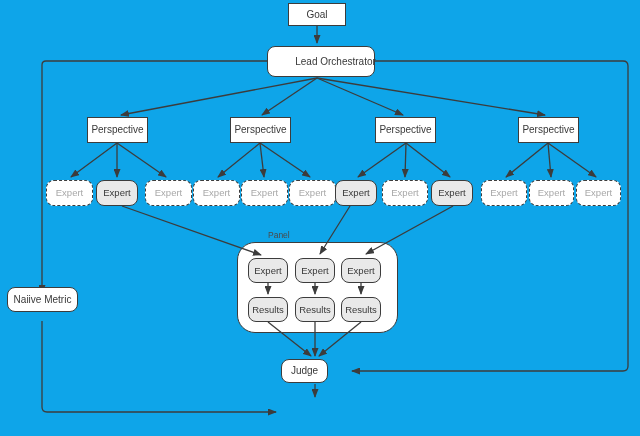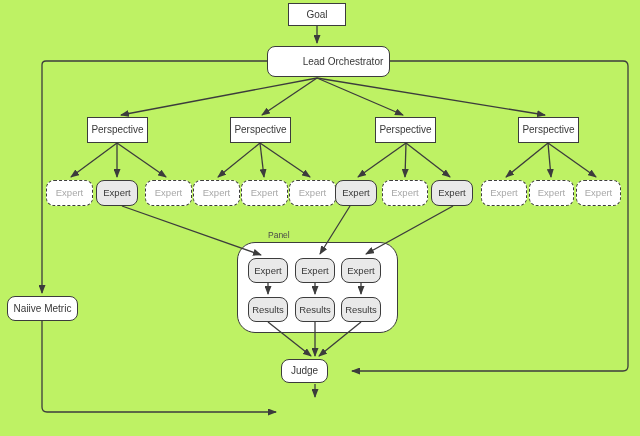--- a/index.html
+++ b/index.html
@@ -1,17 +1,17 @@
 <!DOCTYPE html>
 <html><head>
 <meta charset="utf-8">
 <style>
   html,body{margin:0;padding:0;background:#ffffff;}
   .canvas{
-    position:relative;width:640px;height:436px;background:#bef264;overflow:hidden;
+    position:relative;width:640px;height:436px;background:#0ea5e9;overflow:hidden;
     font-family:"Liberation Sans", sans-serif;
   }
   svg.edges{position:absolute;left:0;top:0;z-index:2;pointer-events:none;}
   .node{
     position:absolute;z-index:3;display:flex;align-items:center;justify-content:center;
     box-sizing:border-box;background:#ffffff;border:1.5px solid #3c3c3c;
     color:#383838;font-size:10px;line-height:1;white-space:nowrap;
     border-radius:8px;
   }
   .sharp{border-radius:0;}
@@ -21,41 +21,41 @@
   .filled{background:#e9e9e9;}
   .panel-box{
     position:absolute;z-index:1;box-sizing:border-box;background:#ffffff;
     border:1.5px solid #3c3c3c;border-radius:18px;
   }
   .panel-label{
     position:absolute;z-index:3;font-size:8.5px;color:#4a4a4a;line-height:1;
   }
   
   #n-goal{left:288px;top:3px;width:58px;height:23px;}
-  #n-lo{left:267px;top:46px;width:123px;height:31px;padding-left:29px;}
+  #n-lo{left:267px;top:46px;width:108px;height:31px;padding-left:29px;}
   #n-p1{left:87px;top:117px;width:61px;height:26px;}
   #n-p2{left:230px;top:117px;width:61px;height:26px;}
   #n-p3{left:375px;top:117px;width:61px;height:26px;}
   #n-p4{left:518px;top:117px;width:61px;height:26px;}
   .expert{top:180px;height:26px;}
   #n-e1{left:46px;width:47px;}  #n-e2{left:96px;width:42px;}
   #n-e3{left:145px;width:47px;} #n-e4{left:193px;width:47px;}
   #n-e5{left:241px;width:47px;} #n-e6{left:289px;width:47px;}
   #n-e7{left:335px;width:42px;} #n-e8{left:382px;width:46px;}
   #n-e9{left:431px;width:42px;} #n-e10{left:481px;width:46px;}
   #n-e11{left:529px;width:45px;} #n-e12{left:576px;width:45px;}
   #n-panel{left:237px;top:242px;width:161px;height:91px;}
   #panel-label{left:254px;top:231px;padding-left:14px;}
   #n-pe1{left:248px;top:258px;width:40px;height:25px;font-size:9.5px;}
   #n-pe2{left:295px;top:258px;width:40px;height:25px;font-size:9.5px;}
   #n-pe3{left:341px;top:258px;width:40px;height:25px;font-size:9.5px;}
   #n-r1{left:248px;top:297px;width:40px;height:25px;font-size:9.5px;}
   #n-r2{left:295px;top:297px;width:40px;height:25px;font-size:9.5px;}
   #n-r3{left:341px;top:297px;width:40px;height:25px;font-size:9.5px;}
-  #n-nm{left:7px;top:296px;width:71px;height:25px;}
+  #n-nm{left:7px;top:287px;width:71px;height:25px;}
   #n-judge{left:281px;top:359px;width:47px;height:24px;}
   #n-fr{left:279px;top:400px;width:73px;height:24px;}
 </style>
 </head>
 <body>
 
 <div class="canvas">
 
   <div class="panel-box" id="n-panel"></div>
 

